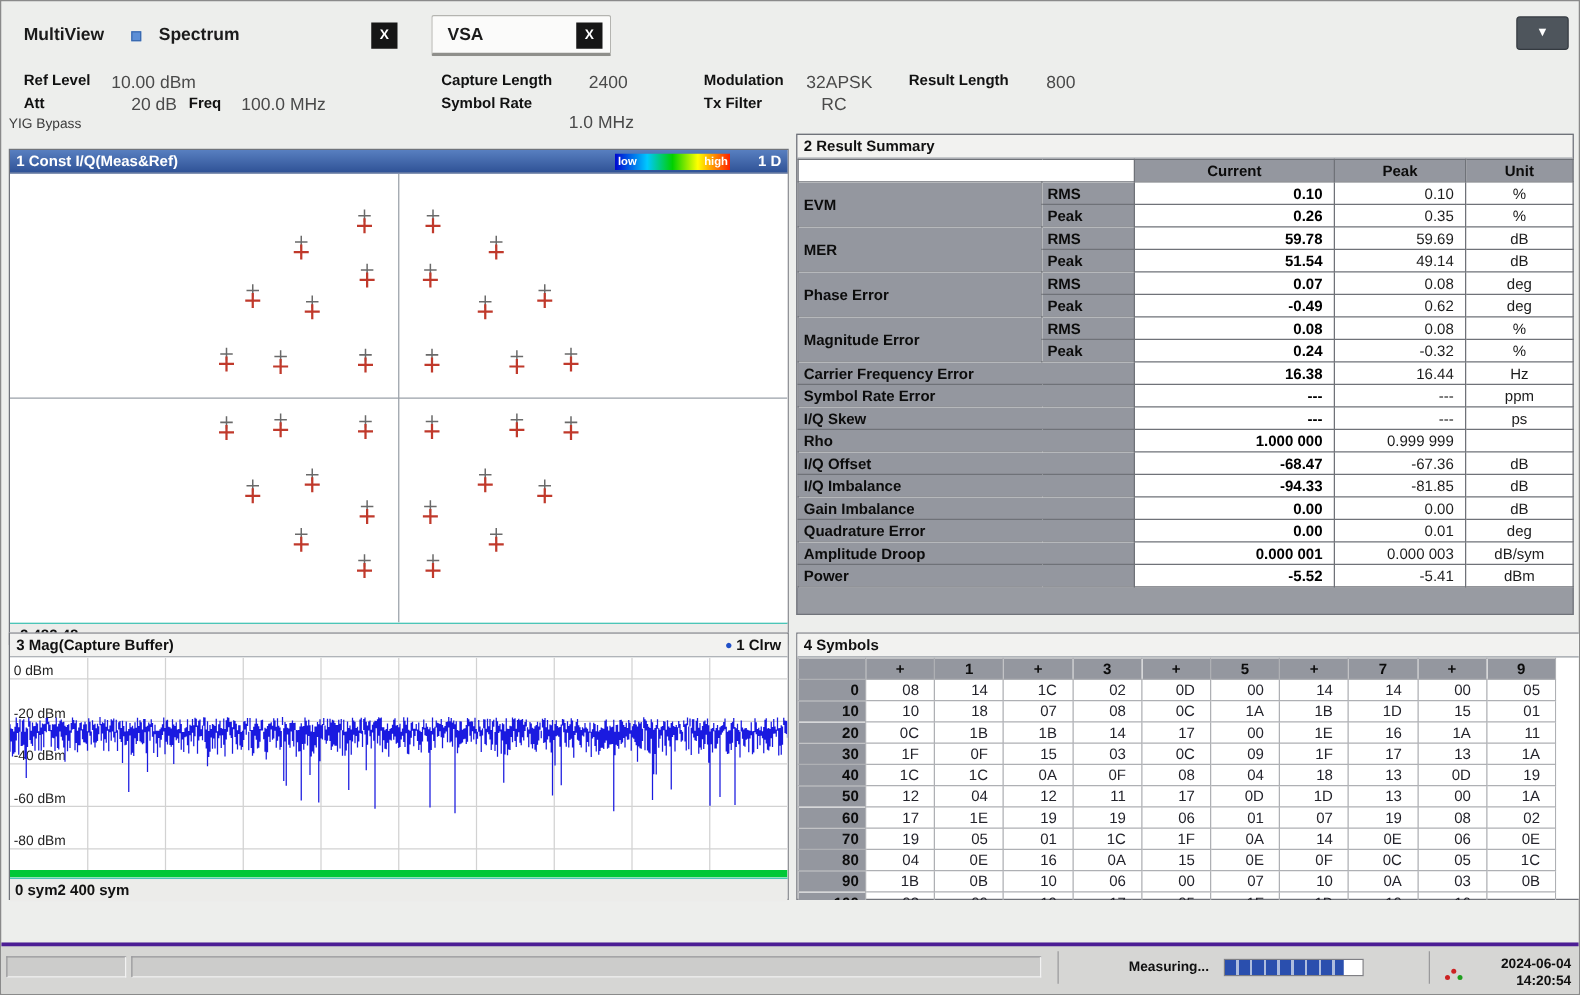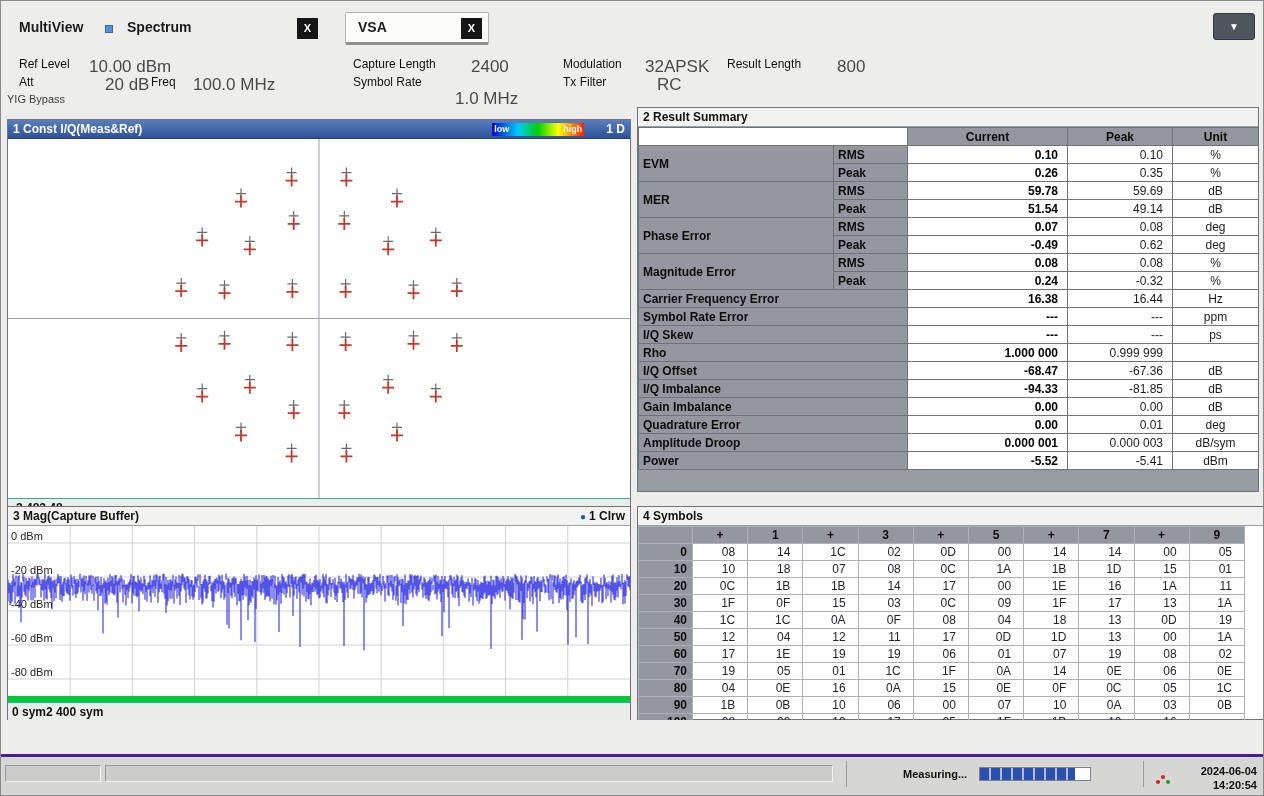--- a/index.html
+++ b/index.html
@@ -7,22 +7,22 @@
   #app{position:relative;width:1264px;height:796px;background:#edeeec;overflow:hidden;border:1px solid #8a8a8a}
 
   
   .tab-text{position:absolute;font-size:14px;font-weight:bold;color:#1b1b1b;cursor:pointer;white-space:nowrap}
   #multiview-square{position:absolute;left:104px;top:24px;width:8px;height:8px;background:#5b8ed6;border:1px solid #3a6ab0}
   .close-btn{position:absolute;width:21px;height:21px;background:#161616;color:#fff;font-size:11px;text-align:center;line-height:21px;font-weight:bold;cursor:pointer}
   #vsa-tab{position:absolute;left:344px;top:11px;width:144px;height:33px;background:#fbfbfa;border:1px solid #b4b4b0;border-bottom:3px solid #8f8f8b;border-radius:2px}
   #menu-btn{position:absolute;right:8px;top:12px;width:42px;height:27px;background:#4e555c;border:1px solid #343a40;border-radius:3px;color:#fff;text-align:center;line-height:25px;font-size:10px;cursor:pointer}
 
   
-  .slabel{position:absolute;font-size:12px;font-weight:normal;color:#111;white-space:nowrap}
-  .svalue{position:absolute;font-size:17px;color:#4a4a4a;white-space:nowrap;cursor:pointer}
+  .slabel{position:absolute;font-size:12px;font-weight:bold;color:#111;white-space:nowrap}
+  .svalue{position:absolute;font-size:14px;color:#4a4a4a;white-space:nowrap;cursor:pointer}
   #yig{position:absolute;left:6px;top:92px;font-size:11px;color:#3c3c3c}
 
   
   .panel{position:absolute;border:1px solid #70737a;background:#fff}
   .phdr{height:19px;font-size:12px;font-weight:bold;padding:0 5px;color:#111;background:#f2f2f0;border-bottom:1px solid #9aa0a6;display:flex;align-items:center;cursor:pointer}
   .phdr .spacer{flex:1}
   #const-panel .phdr{background:linear-gradient(#587fc0,#2f5296);color:#fff;border-bottom:1px solid #24407a}
   .axis-strip{height:19px;background:#ececea;display:flex;justify-content:flex-start;align-items:center;padding:0 4px;font-size:12px;font-weight:bold;color:#111;border-top:1px solid #14b8a6}
 
   

